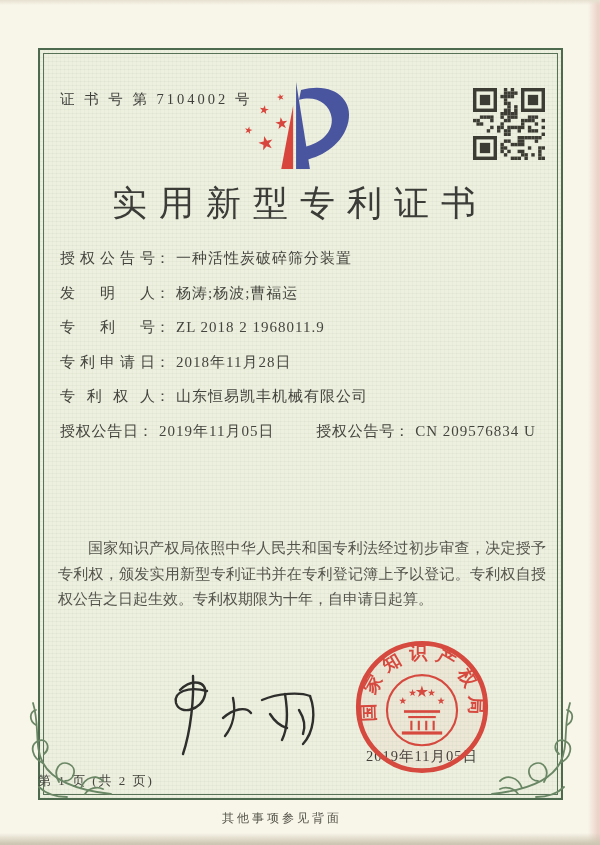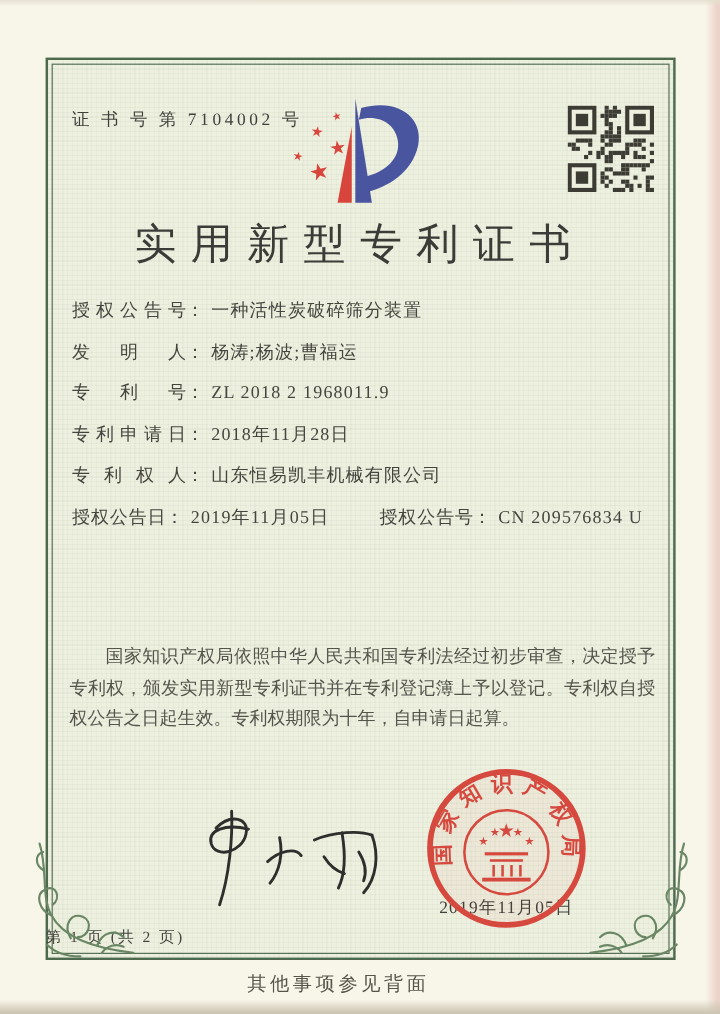--- a/index.html
+++ b/index.html
@@ -38,21 +38,21 @@
   .paras p{margin:0;text-indent:2em;}
 
   .official{position:absolute;left:64px;top:691px;font-size:16.5px;line-height:31px;color:#3a3a36;font-family:"Liberation Sans","DejaVu Sans",sans-serif;}
   .sig{position:absolute;left:150px;top:668px;width:185px;height:100px;}
 
   .seal{position:absolute;left:353px;top:638px;width:138px;height:138px;z-index:3;}
   .sealdate{position:absolute;left:349px;top:747px;width:146px;text-align:center;
     font-size:14.5px;color:#403f3a;letter-spacing:1px;z-index:2;}
 
   .pageno{position:absolute;left:38px;top:772px;width:525px;text-align:left;font-size:13px;letter-spacing:2px;color:#45453f;}
-  .backnote{position:absolute;left:0;top:810px;width:564px;text-align:center;font-size:16px;letter-spacing:3px;color:#56554b;}
+  .backnote{position:absolute;left:0;top:810px;width:564px;text-align:center;font-size:12px;letter-spacing:3px;color:#56554b;}
 
   .flourish{position:absolute;width:92px;height:108px;z-index:4;}
   .flourish.fl-left{left:25px;top:697px;}
   .flourish.fl-right{left:486px;top:697px;transform:scaleX(-1);}
 
   .edge-right{position:absolute;right:0;top:0;width:12px;height:845px;
     background:linear-gradient(90deg, rgba(236,213,205,0) 0, #ecd3ca 80%);}
   .edge-bottom{position:absolute;left:0;top:833px;width:600px;height:12px;
     background:linear-gradient(180deg, rgba(205,198,178,0) 0, #cdc6b2 90%);}
   .edge-top{position:absolute;left:0;top:0;width:600px;height:5px;

